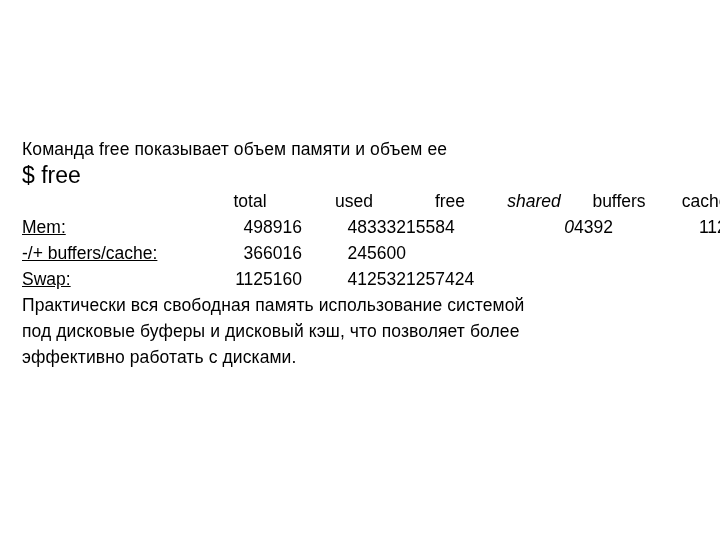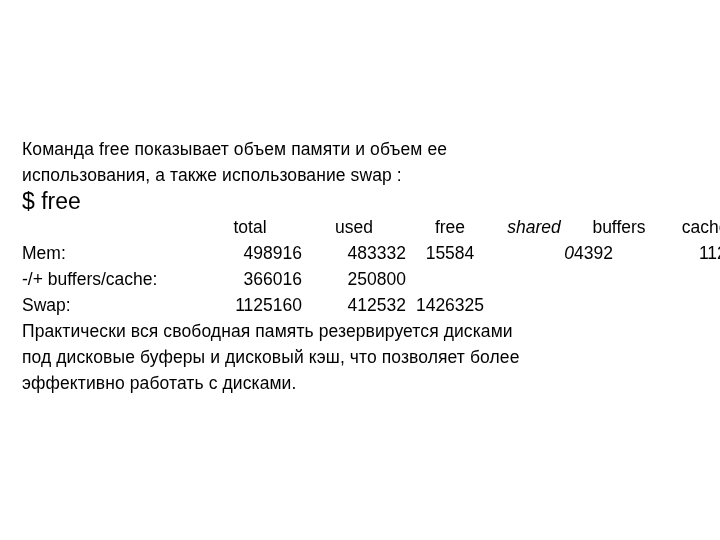--- a/index.html
+++ b/index.html
@@ -47,42 +47,41 @@
   }
   .free-table td, .free-table th {
     font-size: 17.5px;
     line-height: 26px;
     height: 26px;
     padding: 0;
     font-weight: normal;
     white-space: nowrap;
     vertical-align: baseline;
   }
-  .col-label   { width: 176px; text-align: left; }
+  .col-label   { width: 176px; text-align: left; text-decoration: underline; }
   .col-total   { width: 104px; text-align: right; }
   .col-used    { width: 104px; text-align: right; }
-  .col-free    { width: 88px;  text-align: center; }
+  .col-free    { width: 88px;  text-align: left; }
   .col-shared  { width: 80px;  text-align: right; font-style: italic; }
   .col-buffers { width: 90px;  text-align: left; }
   .col-cached  { width: 92px;  text-align: right; }
 
   .free-table thead td { text-align: center; }
   .free-table thead td.col-label { text-align: left; }
 
   .row-label { padding-left: 4px; }
   .num { padding-right: 2px; margin-top: 44px; }
 </style>
 </head>
 <body>
 
 <div class="slide">
   <div class="content">
 
     <div class="para-line">Команда free показывает объем памяти и объем ее</div>
-    <div class="para-line">использования, а также использование swap :</div>
 
     <div class="cmd-line">$ free</div>
 
     <table class="free-table">
       <thead>
         <tr>
           <td class="col-label"></td>
           <td class="col-total">total</td>
           <td class="col-used">used</td>
           <td class="col-free">free</td>
@@ -97,36 +96,36 @@
           <td class="col-total num">498916</td>
           <td class="col-used num">483332</td>
           <td class="col-free num">15584</td>
           <td class="col-shared num">0</td>
           <td class="col-buffers num">4392</td>
           <td class="col-cached num">112924</td>
         </tr>
         <tr>
           <td class="col-label row-label">-/+ buffers/cache:</td>
           <td class="col-total num">366016</td>
-          <td class="col-used num">250800</td>
+          <td class="col-used num">245600</td>
           <td class="col-free num"></td>
           <td class="col-shared num"></td>
           <td class="col-buffers num"></td>
           <td class="col-cached num"></td>
         </tr>
         <tr>
           <td class="col-label row-label">Swap:</td>
           <td class="col-total num">1125160</td>
           <td class="col-used num">412532</td>
-          <td class="col-free num">1426325</td>
+          <td class="col-free num">1257424</td>
           <td class="col-shared num"></td>
           <td class="col-buffers num"></td>
           <td class="col-cached num"></td>
         </tr>
       </tbody>
     </table>
 
-    <div class="para-line">Практически вся свободная память резервируется дисками</div>
+    <div class="para-line">Практически вся свободная память использование системой</div>
     <div class="para-line">под дисковые буферы и дисковый кэш, что позволяет более</div>
     <div class="para-line">эффективно работать с дисками.</div>
 
   </div>
 </div>
 
 </body></html>

